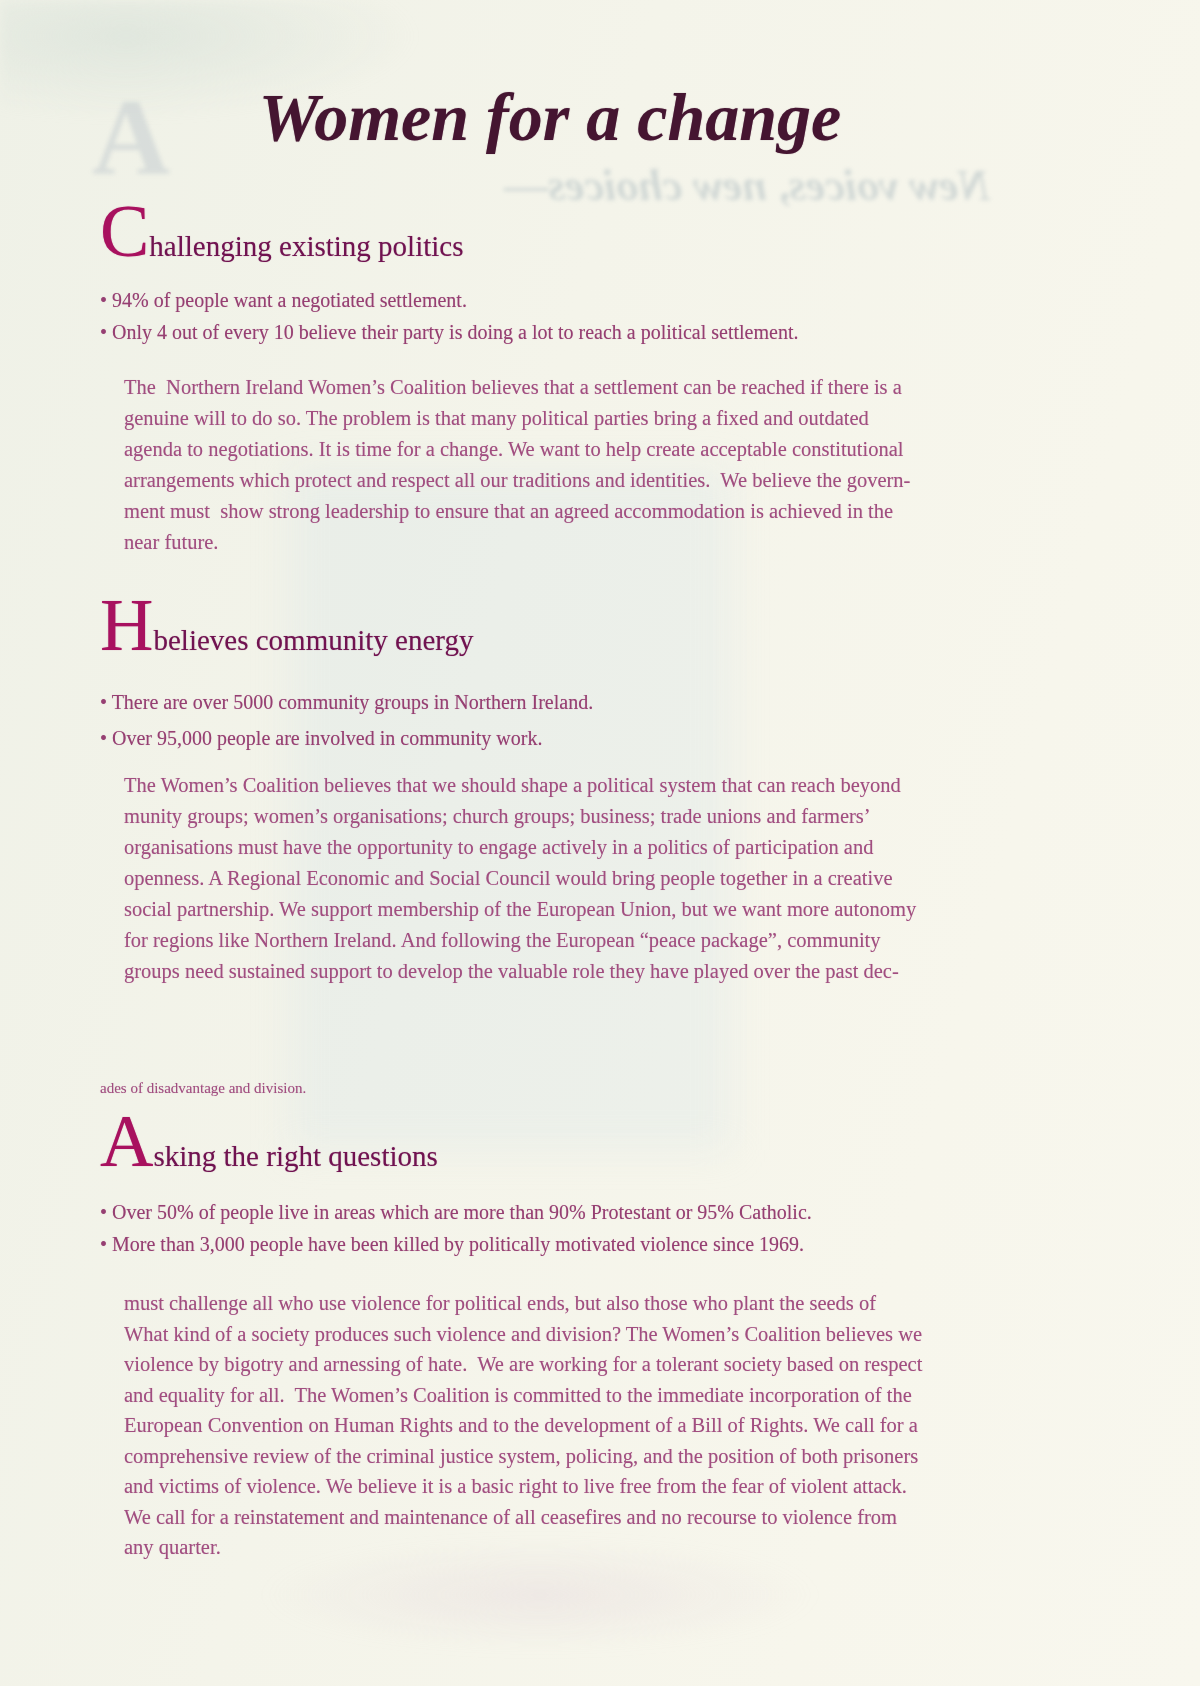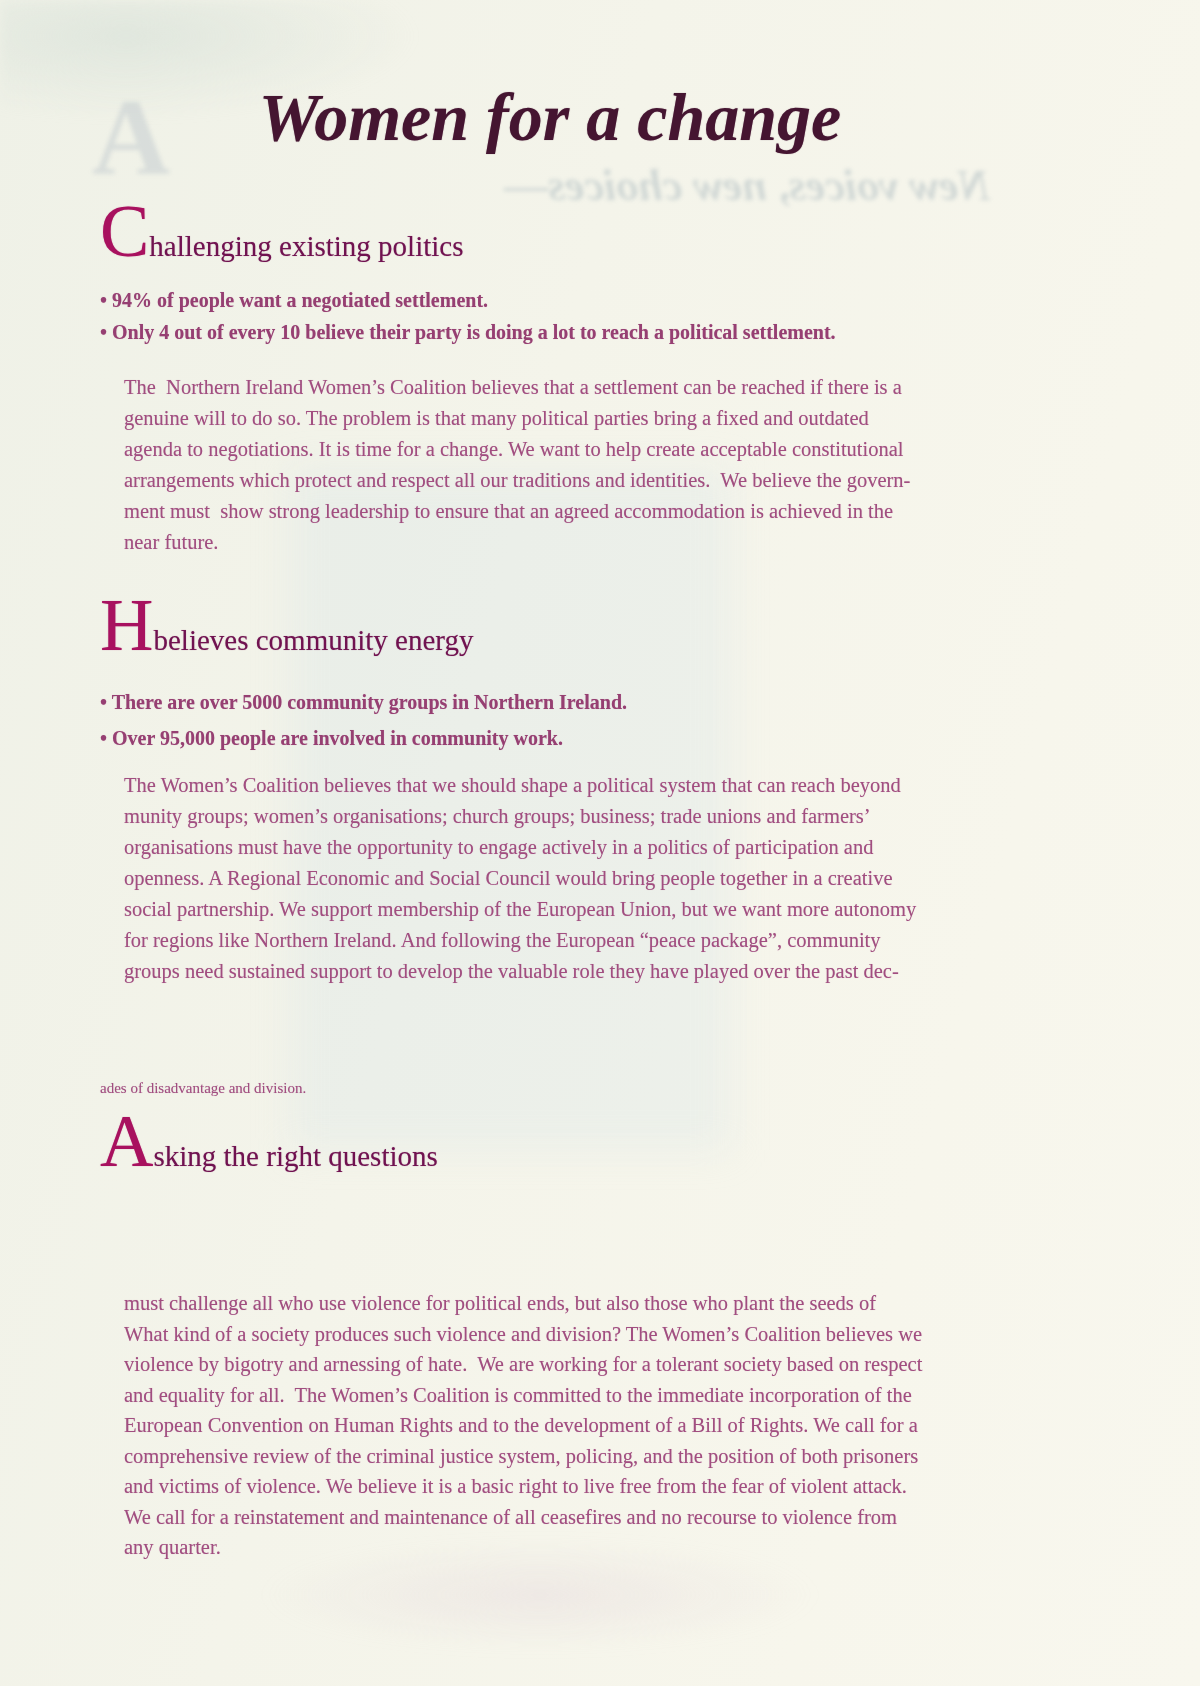--- a/index.html
+++ b/index.html
@@ -76,21 +76,21 @@
   .heading .rest{font-size:29px;}
   .s1-heading{top:198px;}
   .s2-heading{top:592px;}
   .s3-heading{top:1108px;}
   .bullets{
     font-size:20px;
     color:var(--bullet-text);
     filter:blur(0.3px);
     text-shadow:0 0 0.8px rgba(150,63,114,0.4);
   }
-  .bullets>div{white-space:pre;font-weight:bold;}
+  .bullets>div{white-space:pre;}
   .s1-bullets{top:284px;line-height:32px;}
   .s2-bullets{top:684px;line-height:36px;}
   .s3-bullets{top:1196px;line-height:32px;}
   .para{
     font-size:20.5px;
     color:var(--body-text);
     filter:blur(0.35px);
     text-shadow:0 0 0.8px rgba(161,78,128,0.38);
   }
   .para>div{white-space:pre;margin-left:24px;}
@@ -151,20 +151,24 @@
       <div>openness. A Regional Economic and Social Council would bring people together in a creative</div>
       <div>social partnership. We support membership of the European Union, but we want more autonomy</div>
       <div>for regions like Northern Ireland. And following the European “peace package”, community</div>
       <div>groups need sustained support to develop the valuable role they have played over the past dec-</div>
     </div>
   <div class="abs orphan">ades of disadvantage and division.</div>
 
   <div class="abs heading s3-heading">
     <span class="dropcap">A</span><span class="rest">sking the right questions</span>
   </div>
+  <div class="abs bullets s3-bullets">
+      <div>• Over 50% of people live in areas which are more than 90% Protestant or 95% Catholic.</div>
+      <div>• More than 3,000 people have been killed by politically motivated violence since 1969.</div>
+    </div>
   <div class="abs para s3-para">
       <div>must challenge all who use violence for political ends, but also those who plant the seeds of</div>
       <div>What kind of a society produces such violence and division? The Women’s Coalition believes we</div>
       <div>violence by bigotry and arnessing of hate.  We are working for a tolerant society based on respect</div>
       <div>and equality for all.  The Women’s Coalition is committed to the immediate incorporation of the</div>
       <div>European Convention on Human Rights and to the development of a Bill of Rights. We call for a</div>
       <div>comprehensive review of the criminal justice system, policing, and the position of both prisoners</div>
       <div>and victims of violence. We believe it is a basic right to live free from the fear of violent attack.</div>
       <div>We call for a reinstatement and maintenance of all ceasefires and no recourse to violence from</div>
       <div>any quarter.</div>

